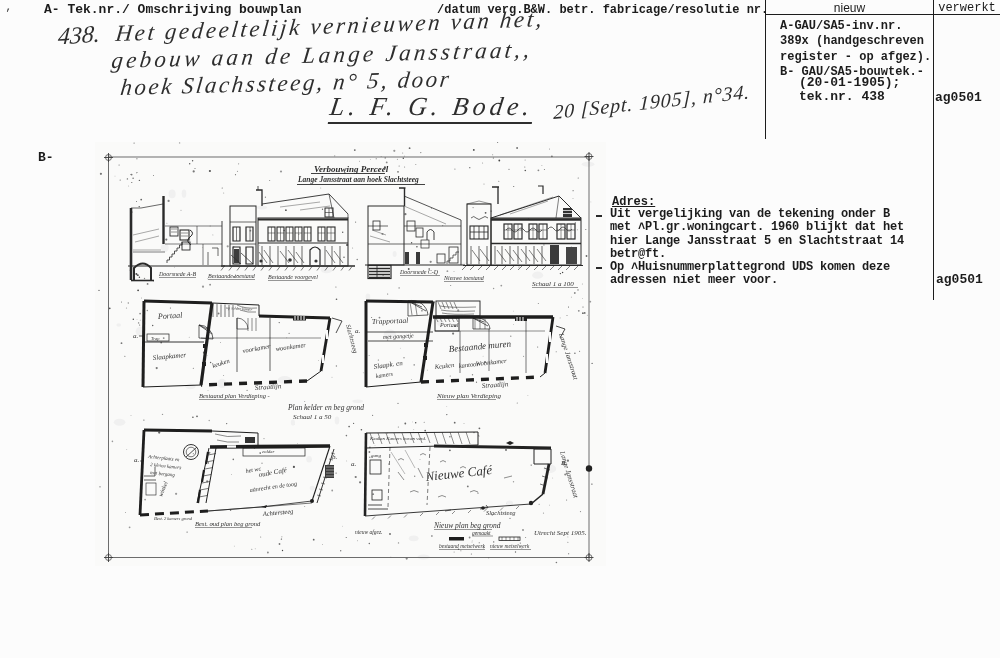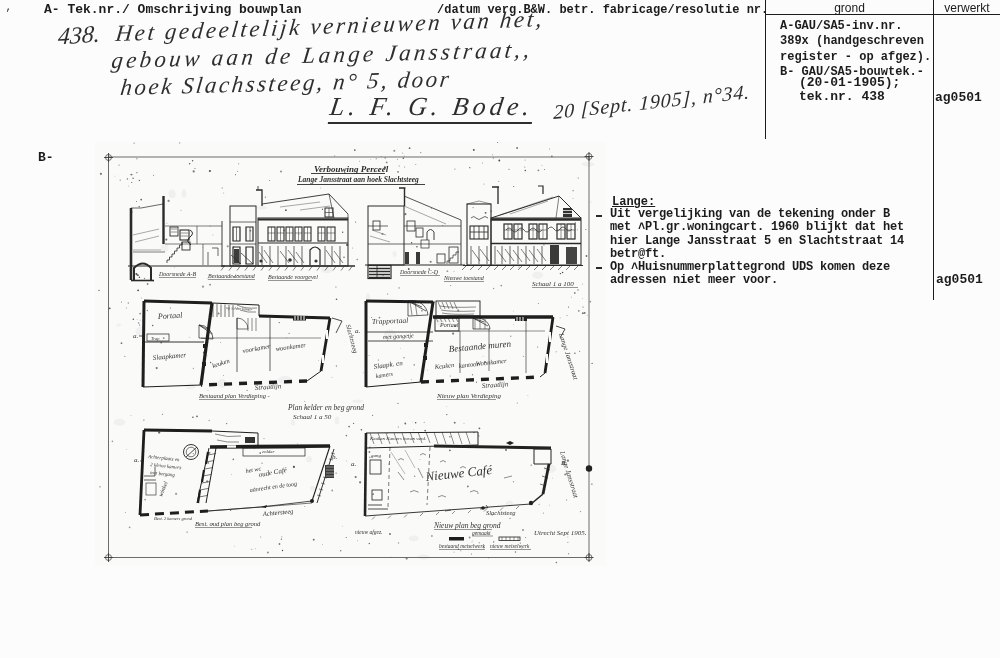--- a/index.html
+++ b/index.html
@@ -10,42 +10,42 @@
 </style></head>
 <body>
 
 <div class="abs" style="left:5px;top:1px;font-size:11px;color:#333">‚</div>
 <div class="abs tw" style="left:44px;top:2px;font-size:13px">A- Tek.nr./ Omschrijving bouwplan</div>
 <div class="abs tw" style="left:437px;top:3px;font-size:12px">/datum verg.B&amp;W. betr. fabricage/resolutie nr.</div>
 
 <div class="line" style="left:765px;top:0;width:1px;height:139px"></div>
 <div class="line" style="left:933px;top:0;width:1px;height:300px"></div>
 <div class="line" style="left:765px;top:14px;width:235px;height:1px"></div>
-<div class="abs" style="left:766px;top:1px;width:167px;text-align:center;font-family:'Liberation Sans',sans-serif;font-size:12px;color:#1a1a1a">grond</div>
-<div class="abs" style="left:934px;top:1px;width:66px;text-align:center;font-family:Liberation Sans, sans-serif;font-size:12px;color:#1a1a1a">verwerkt</div>
+<div class="abs" style="left:766px;top:1px;width:167px;text-align:center;font-family:'Liberation Sans',sans-serif;font-size:12px;color:#1a1a1a">nieuw</div>
+<div class="abs" style="left:934px;top:1px;width:66px;text-align:center;font-family:Liberation Mono, monospace;font-size:12px;color:#1a1a1a">verwerkt</div>
 
 <div class="abs tw" style="left:780px;top:19px;font-size:12px;line-height:15.3px">A-GAU/SA5-inv.nr.
 389x (handgeschreven
 register - op afgez).
 B- GAU/SA5-bouwtek.-</div>
 <div class="abs tw" style="left:799px;top:76px;font-size:13px;line-height:14px">(20-01-1905);
 tek.nr. 438</div>
 <div class="abs tw" style="left:935px;top:90px;font-size:13px">ag0501</div>
 <div class="abs tw" style="left:936px;top:272px;font-size:13px">ag0501</div>
 
 <div class="abs hs" style="left:58px;top:22px;font-size:24px;transform:rotate(-4deg) skewX(-8deg)">438.</div>
 <div class="abs hs" style="left:117px;top:21px;font-size:23px;letter-spacing:2.6px;transform:rotate(-2deg) skewX(-8deg);transform-origin:left top">Het gedeeltelijk vernieuwen van het,</div>
 <div class="abs hs" style="left:113px;top:48px;font-size:23px;letter-spacing:3.3px;transform:rotate(-1.5deg) skewX(-8deg);transform-origin:left top">gebouw aan de Lange Jansstraat,,</div>
 <div class="abs hs" style="left:122px;top:75px;font-size:23px;letter-spacing:2.5px;transform:rotate(-1.5deg) skewX(-8deg);transform-origin:left top">hoek Slachssteeg, n° 5, door</div>
 <div class="abs hs" style="left:330px;top:92px;font-size:26px;letter-spacing:4.2px;border-bottom:2px solid #2e2e2e;padding-bottom:0px;transform:skewX(-8deg)">L. F. G. Bode.</div>
 <div class="abs hs" style="left:553px;top:101px;font-size:20px;letter-spacing:0.9px;transform:rotate(-6deg) skewX(-8deg);transform-origin:left bottom">20 [Sept. 1905], n°34.</div>
 
 <div class="abs tw" style="left:38px;top:150px;font-size:13px">B-</div>
 
-<div class="abs tw" style="left:612px;top:195px;font-size:12px;text-decoration:underline">Lange:</div>
+<div class="abs tw" style="left:612px;top:195px;font-size:12px;text-decoration:underline">Adres:</div>
 <div class="abs tw" style="left:596px;top:208px;font-size:12px;line-height:13.3px;letter-spacing:-0.2px">- Uit vergelijking van de tekening onder B
   met ˄Pl.gr.woningcart. 1960 blijkt dat het
   hier Lange Jansstraat 5 en Slachtstraat 14
   betr@ft.
 - Op ˄Huisnummerplattegrond UDS komen deze
   adressen niet meer voor.</div>
 
 <svg class="abs" style="left:88px;top:138px" width="520" height="430" viewBox="88 138 520 430" fill="none" stroke="#333" stroke-width="0.8">
 <rect x="95" y="142" width="511" height="424" fill="#fafaf9" stroke="none"></rect>
 <g>

